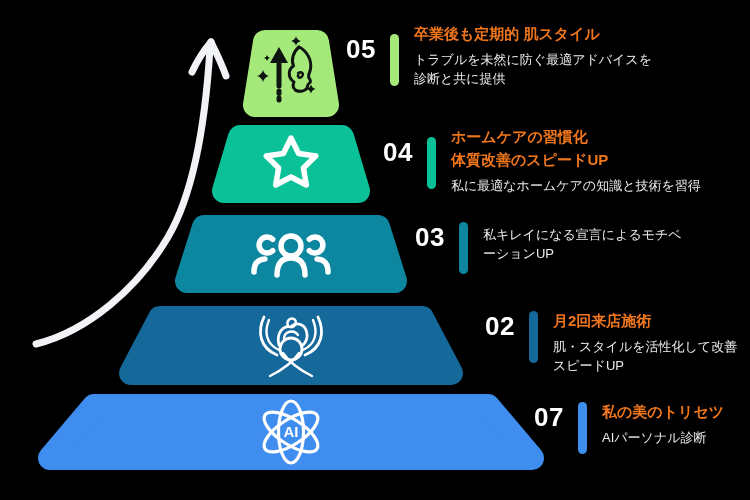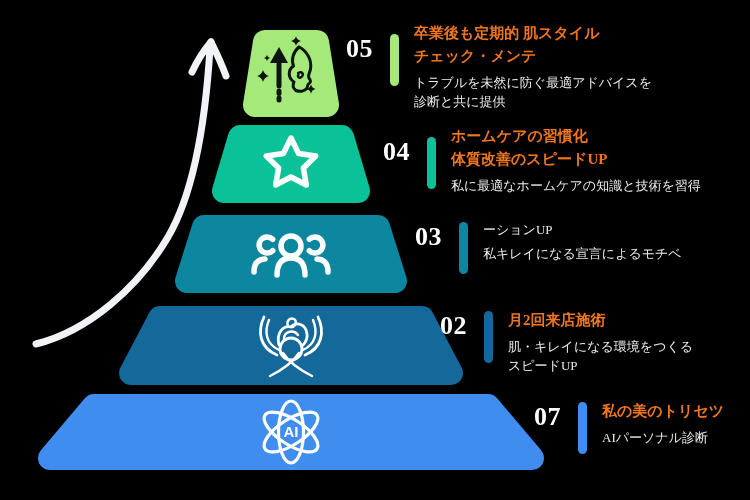--- a/index.html
+++ b/index.html
@@ -9,21 +9,21 @@
   svg.graphic{position:absolute;left:0;top:0;}
   .shape{stroke-width:24px;stroke-linejoin:round;}
   .lv5{fill:var(--level-5);stroke:var(--level-5);}
   .lv4{fill:var(--level-4);stroke:var(--level-4);}
   .lv3{fill:var(--level-3);stroke:var(--level-3);}
   .lv2{fill:var(--level-2);stroke:var(--level-2);}
   .lv1{fill:var(--level-1);stroke:var(--level-1);}
   .icon-stroke{fill:none;stroke:var(--icon-light);stroke-linecap:round;stroke-linejoin:round;}
   .icon-dark-stroke{fill:none;stroke:var(--icon-dark);stroke-linecap:round;stroke-linejoin:round;}
   .arrow-stroke{fill:none;stroke:var(--arrow);stroke-linecap:round;stroke-linejoin:round;stroke-width:7px;}
-  .block{position:absolute;display:flex;align-items:flex-start;font-family:Liberation Serif, serif;}
+  .block{position:absolute;display:flex;align-items:flex-start;}
   .num{width:38px;font-size:26px;font-weight:bold;color:var(--number-text);line-height:1;letter-spacing:.5px;}
   .bar{width:9px;height:52px;border-radius:5px;margin:0 15px 0 6px;flex:none;}
   .bar5{background:var(--level-5);} .bar4{background:var(--level-4);}
   .bar3{background:var(--level-3);} .bar2{background:var(--level-2);}
   .bar1{background:var(--level-1);}
   .two .num{margin-top:14px;} .two .bar{margin-top:12px;}
   .one .num{margin-top:4px;}  .one .bar{margin-top:2px;}
   .txt{display:flex;flex-direction:column;}
   .title{font-size:15px;font-weight:bold;color:var(--accent-title);line-height:23px;white-space:nowrap;}
   .desc{font-size:13px;color:var(--desc-text);line-height:19px;white-space:nowrap;}
@@ -97,21 +97,20 @@
       <ellipse class="icon-stroke" stroke-width="3.2" cx="291" cy="432" rx="31" ry="12.5" transform="rotate(90 291 432)"></ellipse>
       <text x="291" y="437" text-anchor="middle" font-size="15" font-weight="bold" fill="var(--icon-light)">AI</text>
     </g>
   </svg>
 
   <div class="block two" style="left:346px;top:22px;">
     <div class="num">05</div>
     <div class="bar bar5"></div>
     <div class="txt">
       <div class="title">卒業後も定期的 肌スタイル</div>
-      <div class="title">チェック・メンテ</div>
       <div class="desc first">トラブルを未然に防ぐ最適アドバイスを</div>
       <div class="desc">診断と共に提供</div>
     </div>
   </div>
 
   <div class="block two" style="left:383px;top:125px;">
     <div class="num">04</div>
     <div class="bar bar4"></div>
     <div class="txt">
       <div class="title">ホームケアの習慣化</div>
@@ -119,32 +118,32 @@
       <div class="desc first">私に最適なホームケアの知識と技術を習得</div>
 
     </div>
   </div>
 
   <div class="block one" style="left:415px;top:220px;">
     <div class="num">03</div>
     <div class="bar bar3"></div>
     <div class="txt">
 
+      <div class="desc first">私キレイになる宣言によるモチベ</div>
       <div class="desc">ーションUP</div>
-      <div class="desc first">私キレイになる宣言によるモチベ</div>
     </div>
   </div>
 
-  <div class="block one" style="left:440px;top:309px;">
+  <div class="block one" style="left:485px;top:309px;">
     <div class="num">02</div>
     <div class="bar bar2"></div>
     <div class="txt">
       <div class="title">月2回来店施術</div>
 
-      <div class="desc first">肌・キレイになる環境をつくる</div>
+      <div class="desc first">肌・スタイルを活性化して改善</div>
       <div class="desc">スピードUP</div>
     </div>
   </div>
 
   <div class="block one" style="left:534px;top:400px;">
     <div class="num">07</div>
     <div class="bar bar1"></div>
     <div class="txt">
       <div class="title">私の美のトリセツ</div>
 

